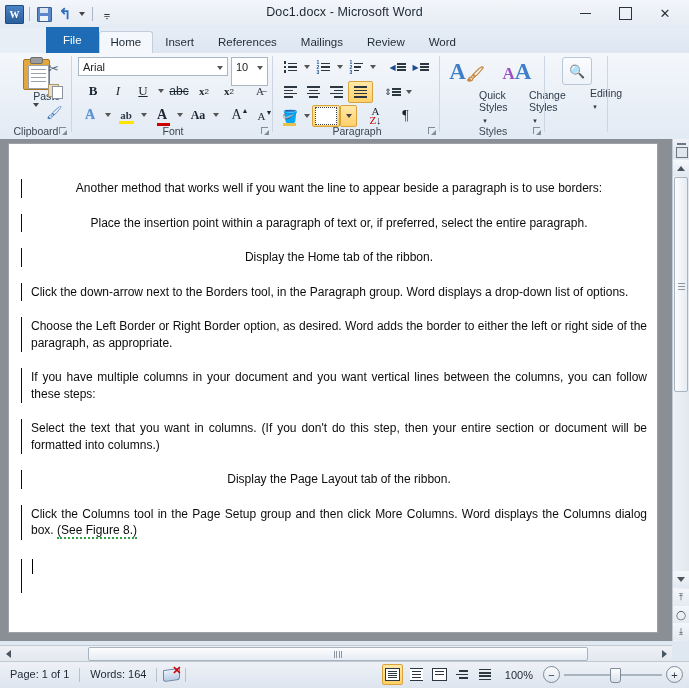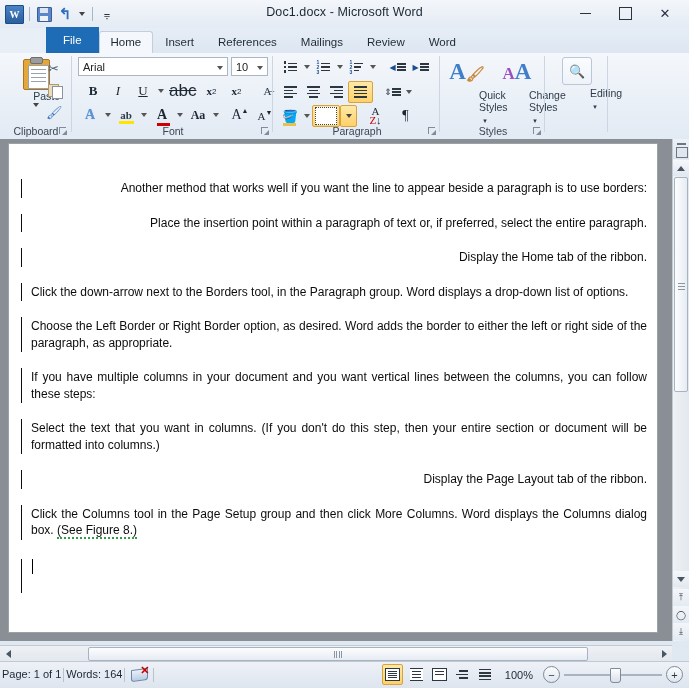--- a/index.html
+++ b/index.html
@@ -74,33 +74,33 @@
   .copy-ico{left:48px;top:31px;width:14px;height:13px;}
   .copy-ico b{position:absolute;width:9px;height:11px;background:#fff;border:1px solid #8a949f;}
   .copy-ico b.b1{left:0;top:0;background:#e9dcc2;border-color:#b09b6d;}
   .copy-ico b.b2{left:4px;top:2px;}
   .brush{left:46px;top:52px;font-size:13px;color:#3d78c0;}
 
   
   #g-font{left:73px;width:200px;}
   .fontname{position:absolute;left:5px;top:4px;width:150px;height:19px;background:#fff;border:1px solid #a9b6c4;
             font-size:11px;color:#222;line-height:19px;padding-left:4px;box-sizing:border-box;}
-  .fontsize{position:absolute;left:158px;top:4px;width:37px;height:19px;background:#fff;border:1px solid #a9b6c4;
+  .fontsize{position:absolute;left:158px;top:4px;width:37px;height:29px;background:#fff;border:1px solid #a9b6c4;
             font-size:11px;color:#222;line-height:19px;padding-left:4px;box-sizing:border-box;}
   .cbarrow{position:absolute;right:4px;top:8px;width:0;height:0;
            border-left:3px solid transparent;border-right:3px solid transparent;border-top:4px solid #555;}
   .frow{position:absolute;display:flex;align-items:center;}
   .frow1{left:8px;top:28px;gap:1px;}
   .frow2{left:5px;top:52px;gap:1px;}
   .fb{min-width:20px;height:20px;display:flex;align-items:center;justify-content:center;
       font-size:12px;color:#1c2733;cursor:default;padding:0 2px;}
   .fb.bold{font-weight:bold;font-family:"Liberation Serif",serif;font-size:13px;}
   .fb.ital{font-style:italic;font-family:"Liberation Serif",serif;font-size:13px;}
   .fb.und{text-decoration:underline;font-family:"Liberation Serif",serif;font-size:13px;}
-  .fb.strike{text-decoration:line-through;font-size:17px;}
+  .fb.strike{text-decoration:line-through;font-size:12px;}
   .fb.sub,.fb.sup{font-size:11px;}
   .fb.sub sub,.fb.sup sup{font-size:8px;}
   .smallarr{width:0;height:0;border-left:3px solid transparent;border-right:3px solid transparent;
             border-top:4px solid #555;margin:0 2px;}
   .txteff{color:#5b93d6;font-family:"Liberation Serif",serif;font-weight:bold;font-size:14px;
           text-shadow:0 0 1px #9cc2ea;}
   .hilite{position:relative;font-family:"Liberation Serif",serif;font-size:11px;font-weight:bold;color:#2f3b48;}
   .hilite:after{content:"";position:absolute;left:-1px;bottom:-3px;width:15px;height:3px;background:#ffe400;}
   .fcolor{position:relative;font-family:"Liberation Serif",serif;font-weight:bold;font-size:14px;color:#1c2733;}
   .fcolor:after{content:"";position:absolute;left:0;bottom:-3px;width:13px;height:3px;background:#cc0000;}
@@ -152,21 +152,21 @@
          font-size:13px;color:#2b5f9e;}
 
   
   .docarea{position:absolute;left:0;top:139px;width:689px;height:502px;background:#8a8f96;}
   .page{position:absolute;left:8px;top:4px;width:650px;height:490px;background:#fff;
         border:1px solid #9aa1a9;box-sizing:border-box;}
   .doccontent{position:absolute;left:12px;top:36px;width:626px;}
   .para{position:relative;font-family:"Liberation Sans",sans-serif;font-size:12px;color:#0d0d0d;
         line-height:16.5px;padding-left:10px;margin-bottom:18px;text-align:justify;}
   .para:before{content:"";position:absolute;left:0;top:-1px;bottom:-1px;width:1px;background:#0d0d0d;}
-  .para.nojust{text-align:right;}
+  .para.nojust{text-align:center;}
   .squiggle{border-bottom:2px dotted #2f9e44;padding-bottom:0px;}
   .emptypara{position:relative;height:38px;padding-left:10px;}
   .emptypara:before{content:"";position:absolute;left:0;top:2px;height:34px;width:1px;background:#0d0d0d;}
   .caretline{position:absolute;left:11px;top:2px;width:1px;height:15px;background:#000;}
 
   
   .vsb{position:absolute;right:0;top:139px;width:17px;height:502px;
        background:linear-gradient(90deg,#eef1f5,#e3e8ee);border-left:1px solid #c2cad4;box-sizing:border-box;}
   .vsb-split{position:absolute;left:0;top:0;width:16px;height:20px;
              background:linear-gradient(180deg,#eef2f7,#dde4ec);}
@@ -194,21 +194,21 @@
   .hthumb{position:absolute;left:88px;top:1px;width:500px;height:14px;
           background:linear-gradient(180deg,#fdfdfe,#e6ecf3);border:1px solid #a8b3c0;border-radius:2px;
           box-sizing:border-box;display:flex;align-items:center;justify-content:center;}
   .hthumb .grip{display:flex;gap:1.5px;}
   .hthumb .grip i{display:block;width:1px;height:7px;background:#8b96a3;}
 
   
   .statusbar{position:absolute;left:0;bottom:0;width:689px;height:26px;
              background:linear-gradient(180deg,#eef2f7 0%,#dde5ef 100%);border-top:1px solid #c0c9d4;}
   .sleft{position:absolute;left:0;top:0;height:25px;display:flex;align-items:center;}
-  .sitem{font-size:11px;color:#1c2733;padding:0 2px;height:25px;line-height:25px;cursor:default;}
+  .sitem{font-size:11px;color:#1c2733;padding:0 10px;height:25px;line-height:25px;cursor:default;}
   .ssep{width:1px;height:14px;background:#b8c2cd;}
   .proof{width:28px;height:25px;display:flex;align-items:center;justify-content:center;position:relative;}
   .proof .bk{width:15px;height:10px;background:linear-gradient(180deg,#eaf0f7,#b9cde4);
              border:1px solid #6d87a6;border-radius:1px 1px 3px 3px;transform:skewY(-7deg);}
   .proof .x{position:absolute;right:4px;top:3px;color:#c00;font-size:11px;font-weight:bold;line-height:10px;}
   .sright{position:absolute;right:6px;top:0;height:25px;display:flex;align-items:center;gap:4px;}
   .vbtn{width:19px;height:19px;display:flex;align-items:center;justify-content:center;cursor:default;border-radius:2px;}
   .vbtn.on{background:linear-gradient(180deg,#ffe9a8,#ffcf66);border:1px solid #d8a33a;}
   .vico{width:13px;height:11px;border:1px solid #2c3740;background:#fff;position:relative;}
   .vico i{position:absolute;left:2px;right:2px;height:1px;background:#2c3740;}

